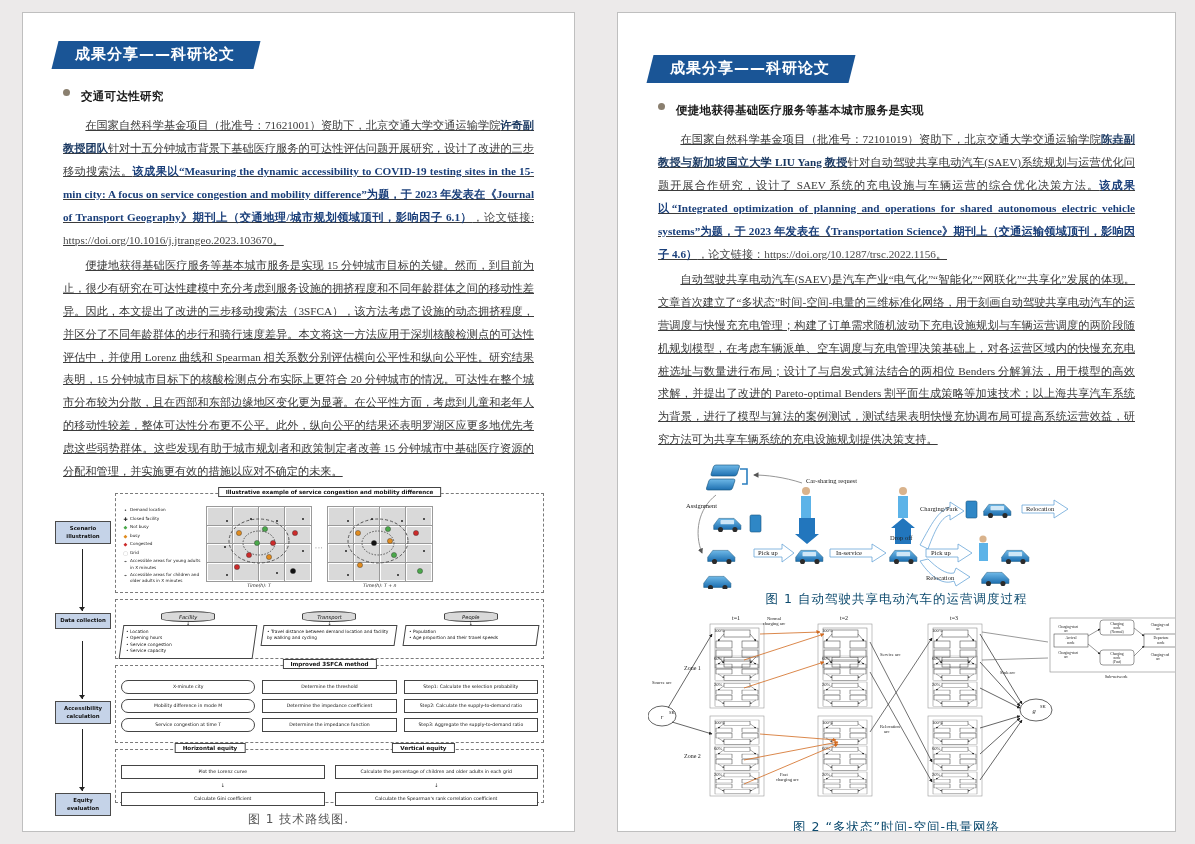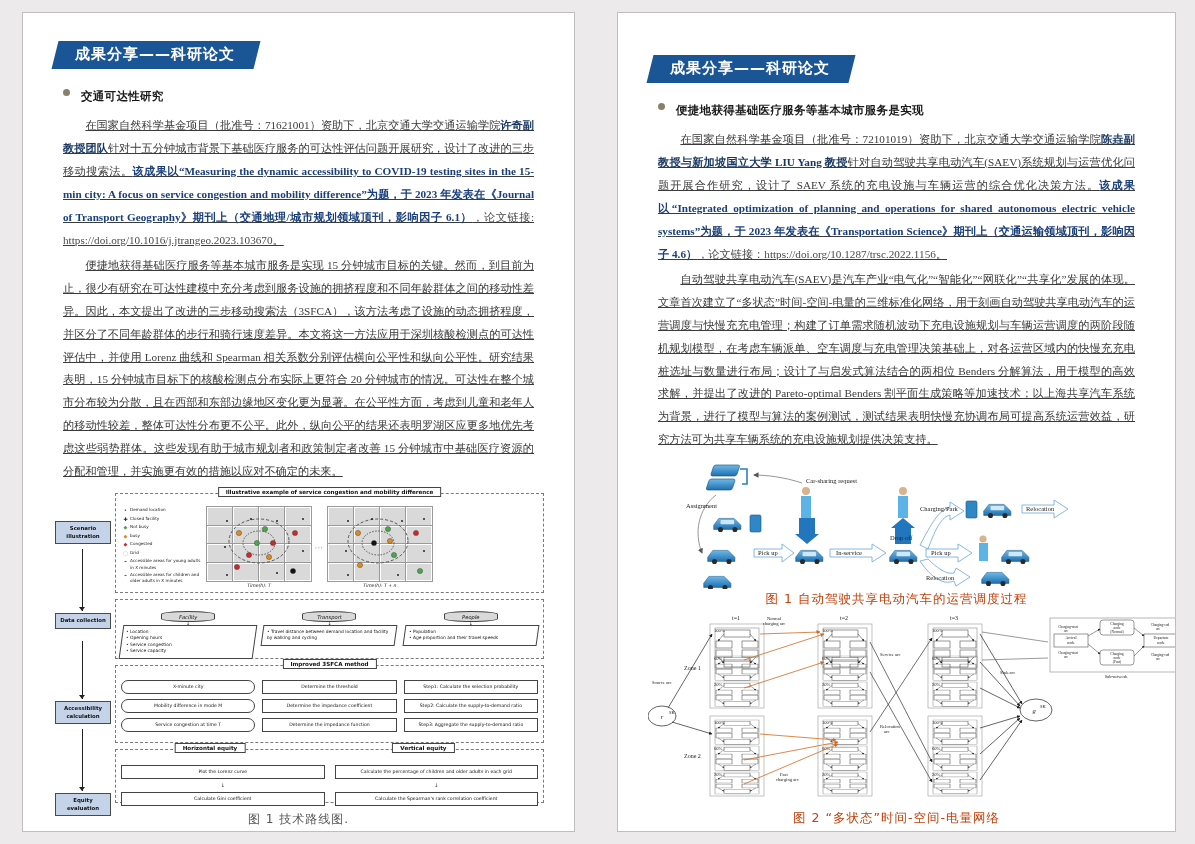--- a/index.html
+++ b/index.html
@@ -60,21 +60,21 @@
   .bold-dark{color:#16355f;font-weight:bold;}
   .link{color:#4a4a4a;}
 
   
   .fig-block{margin-top:10px;}
   .fig-caption{
     text-align:center;font-size:12px;color:#555;
     font-family:"DejaVu Sans", sans-serif;
     letter-spacing:1px;margin-top:2px;
   }
-  .fig-caption.big{font-size:12.5px;color:#c2410c;}
+  .fig-caption.big{font-size:12.5px;color:#0c4a6e;}
 
   
   .flow{display:flex;margin:6px 4px 0 2px;font-family:"DejaVu Sans",sans-serif;}
   .flow-left{width:64px;position:relative;flex:none;}
   .stage{
     position:absolute;left:4px;width:56px;
     background:#c5d3e8;border:1px solid #4a4a4a;
     font-size:5.4px;font-weight:bold;text-align:center;
     line-height:1.35;padding:3px 1px;box-sizing:border-box;color:#111;
   }
@@ -708,20 +708,20 @@
             <text x="418" y="20" font-size="3.4" fill="#222" text-anchor="middle" font-family="'Liberation Serif',serif">arc</text>
             <text x="420" y="42" font-size="3.4" fill="#222" text-anchor="middle" font-family="'Liberation Serif',serif">Charging-start</text>
             <text x="418" y="46" font-size="3.4" fill="#222" text-anchor="middle" font-family="'Liberation Serif',serif">arc</text>
             <text x="512" y="14" font-size="3.4" fill="#222" text-anchor="middle" font-family="'Liberation Serif',serif">Charging-end</text>
             <text x="510" y="18" font-size="3.4" fill="#222" text-anchor="middle" font-family="'Liberation Serif',serif">arc</text>
             <text x="512" y="44" font-size="3.4" fill="#222" text-anchor="middle" font-family="'Liberation Serif',serif">Charging-end</text>
             <text x="510" y="48" font-size="3.4" fill="#222" text-anchor="middle" font-family="'Liberation Serif',serif">arc</text>
             <text x="468" y="66" font-size="4.4" fill="#222" text-anchor="middle" font-family="'Liberation Serif',serif">Sub-network</text>
           </svg>
         </div>
-        <div class="fig-caption big" style="margin-top:8px;">图 2  “多状态”时间-空间-电量网络</div>
+        <div class="fig-caption big" style="margin-top:17px;">图 2  “多状态”时间-空间-电量网络</div>
       </div>
 
     </div>
   </div>
   </div>
 
 </div>
 
 </body></html>

